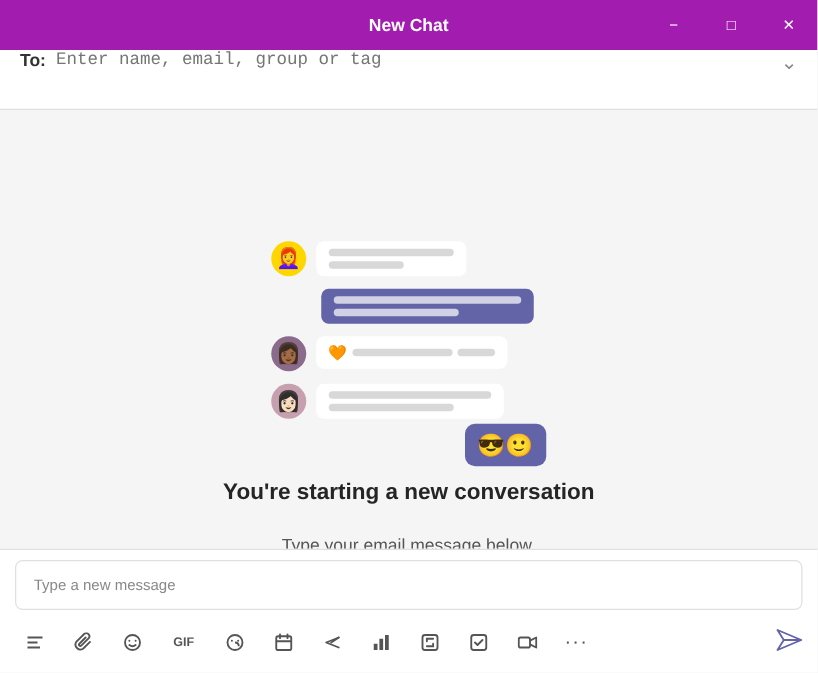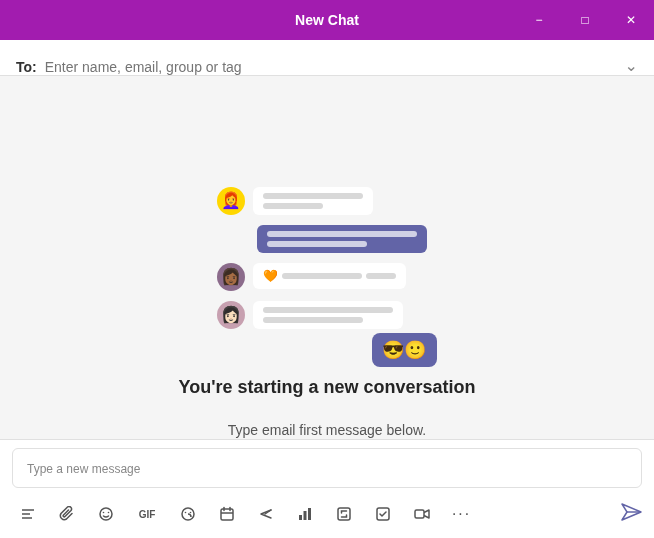--- a/index.html
+++ b/index.html
@@ -41,38 +41,39 @@
       justify-content: center;
       cursor: pointer;
       color: #fff;
       font-size: 12px;
     }
 
     
     .to-field {
       background: #fff;
       border-bottom: 1px solid #e0e0e0;
-      height: 36px;
-      display: flex;
-      align-items: flex-end;
+      height: 48px;
+      display: flex;
+      align-items: flex-start;
       padding: 0 16px;
     }
     .to-label {
       font-size: 14px;
       color: #333;
       font-weight: 600;
       margin-right: 8px;
     }
     .to-input {
       flex: 1;
       font-size: 14px;
       color: #888;
       border: none;
       outline: none;
       background: transparent;
+      font-family: Liberation Mono, monospace;
     }
     .to-chevron {
       color: #888;
       font-size: 16px;
     }
 
     
     .illustration {
       position: relative;
       width: 220px;
@@ -296,21 +297,21 @@
         </div>
 
       </div>
 
       <div class="emoji-bubble" style="position:absolute; bottom:-10px; right: 0;">
         <span>😎🙂</span>
       </div>
     </div>
 
     <h2 class="conversation-title">You're starting a new conversation</h2>
-    <p class="conversation-subtitle">Type email first message below.</p>
+    <p class="conversation-subtitle">Type your email message below.</p>
 
   </div>
 
   <div class="message-input-area">
     <div class="message-input-box">
       <span class="message-placeholder">Type a new message</span>
     </div>
 
     <div class="toolbar">
 

